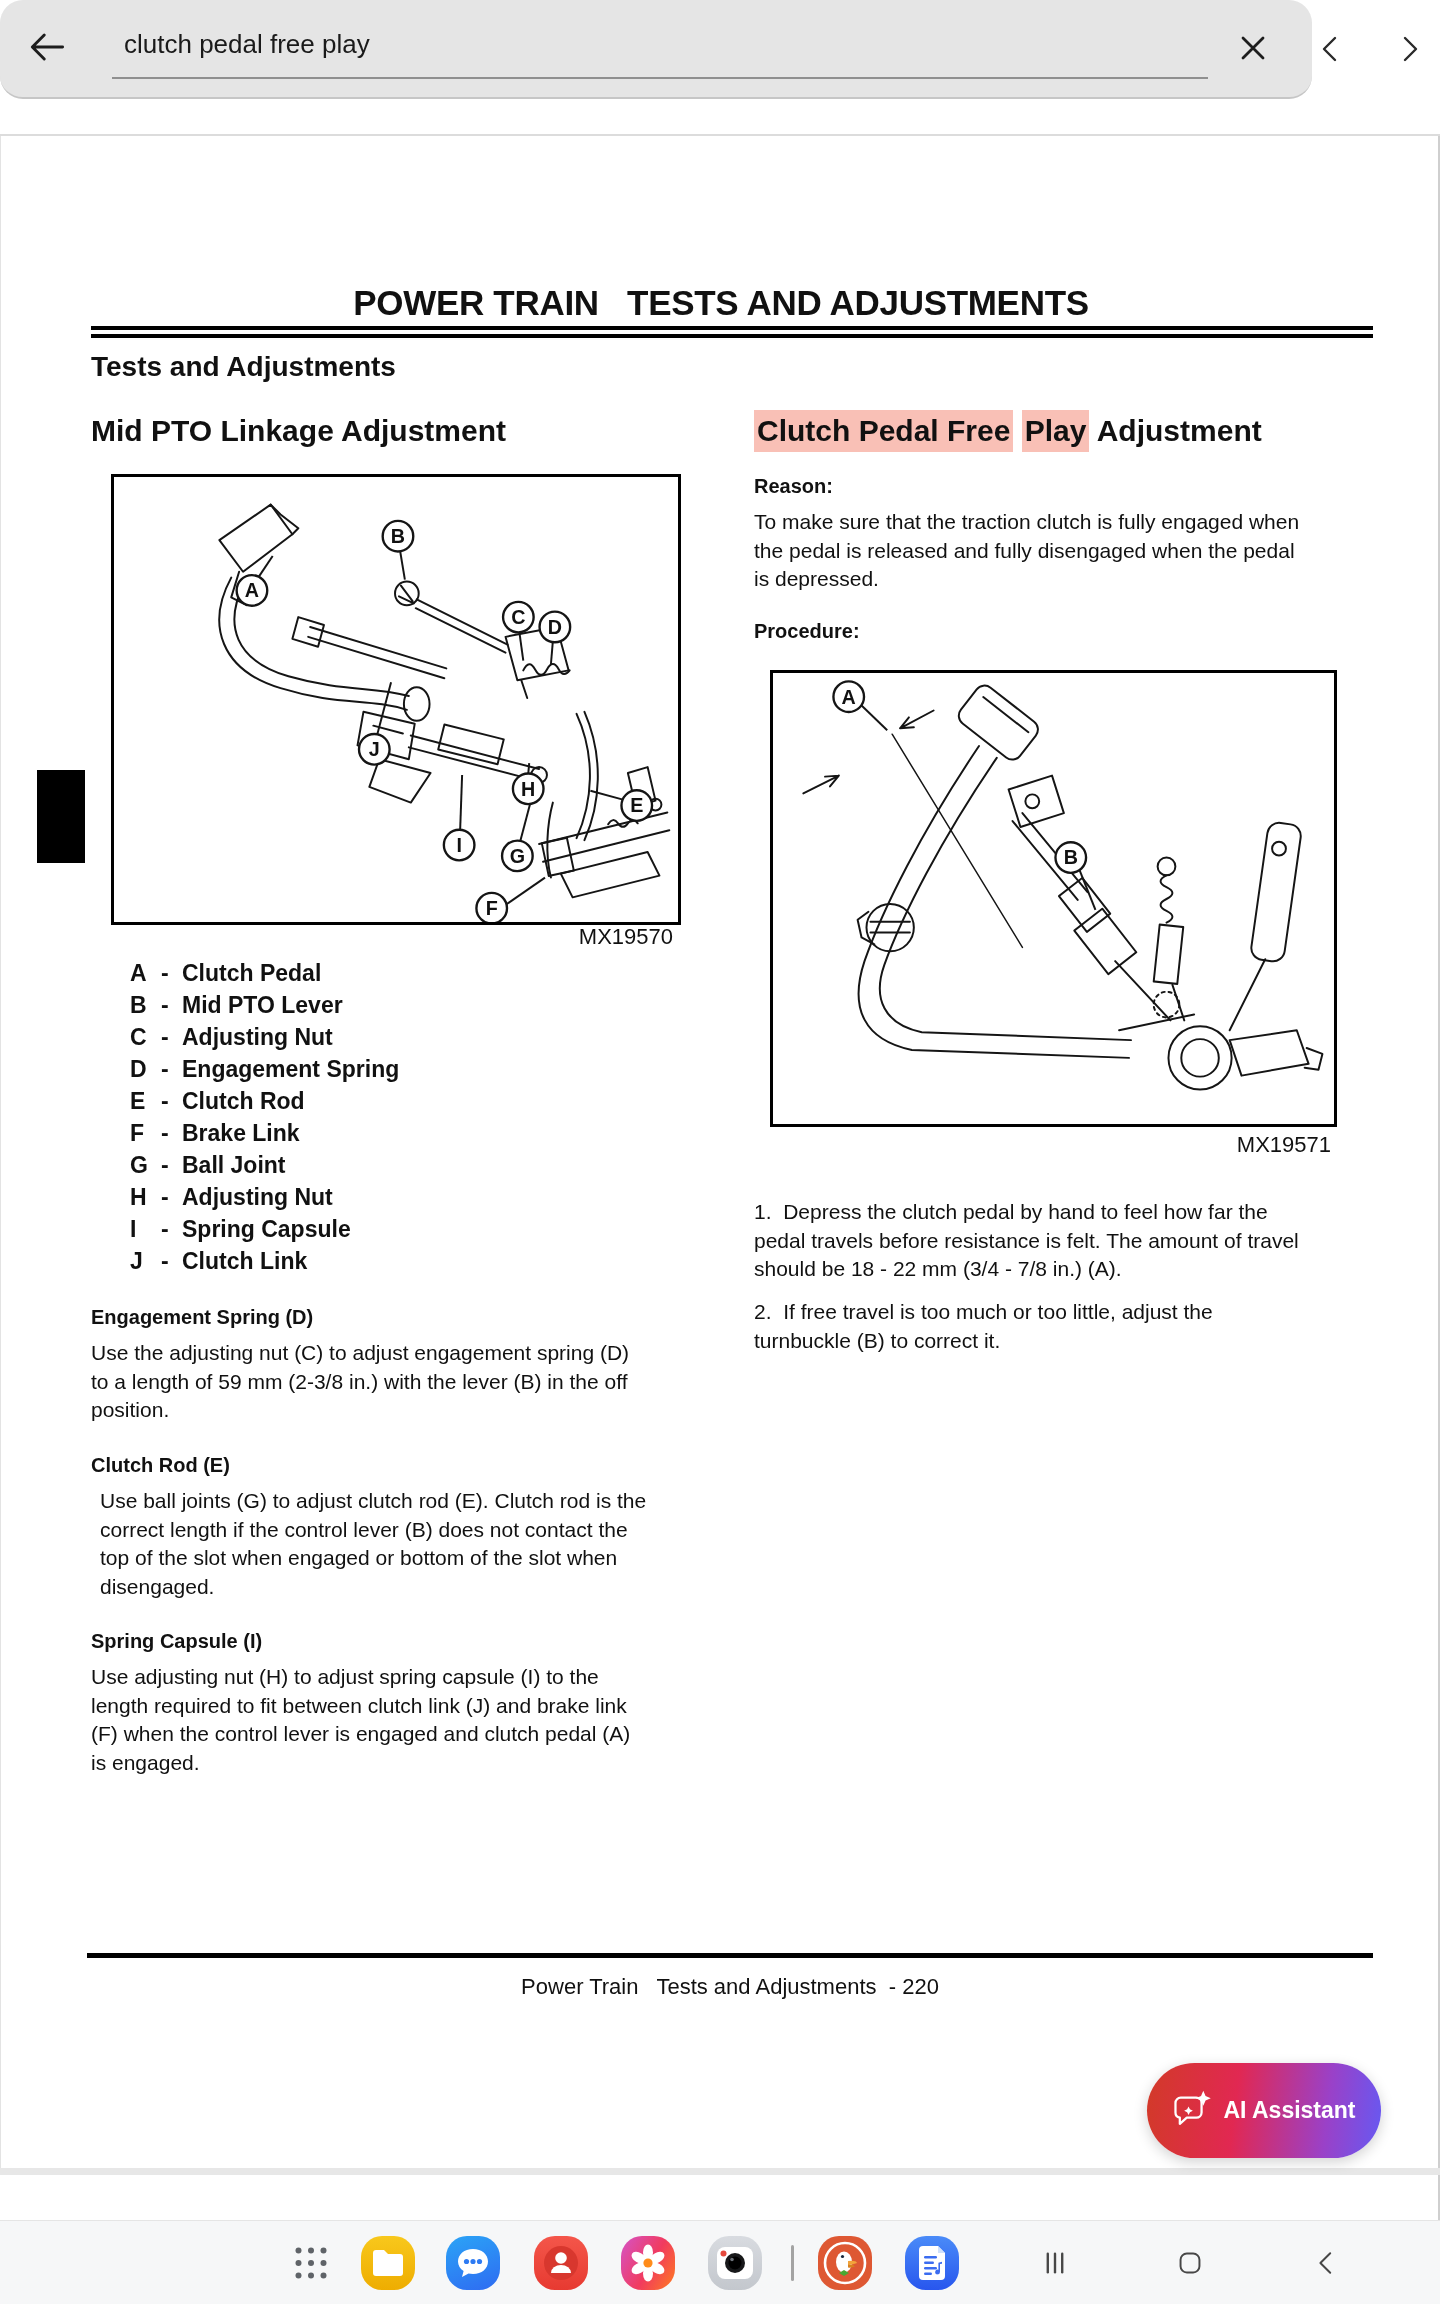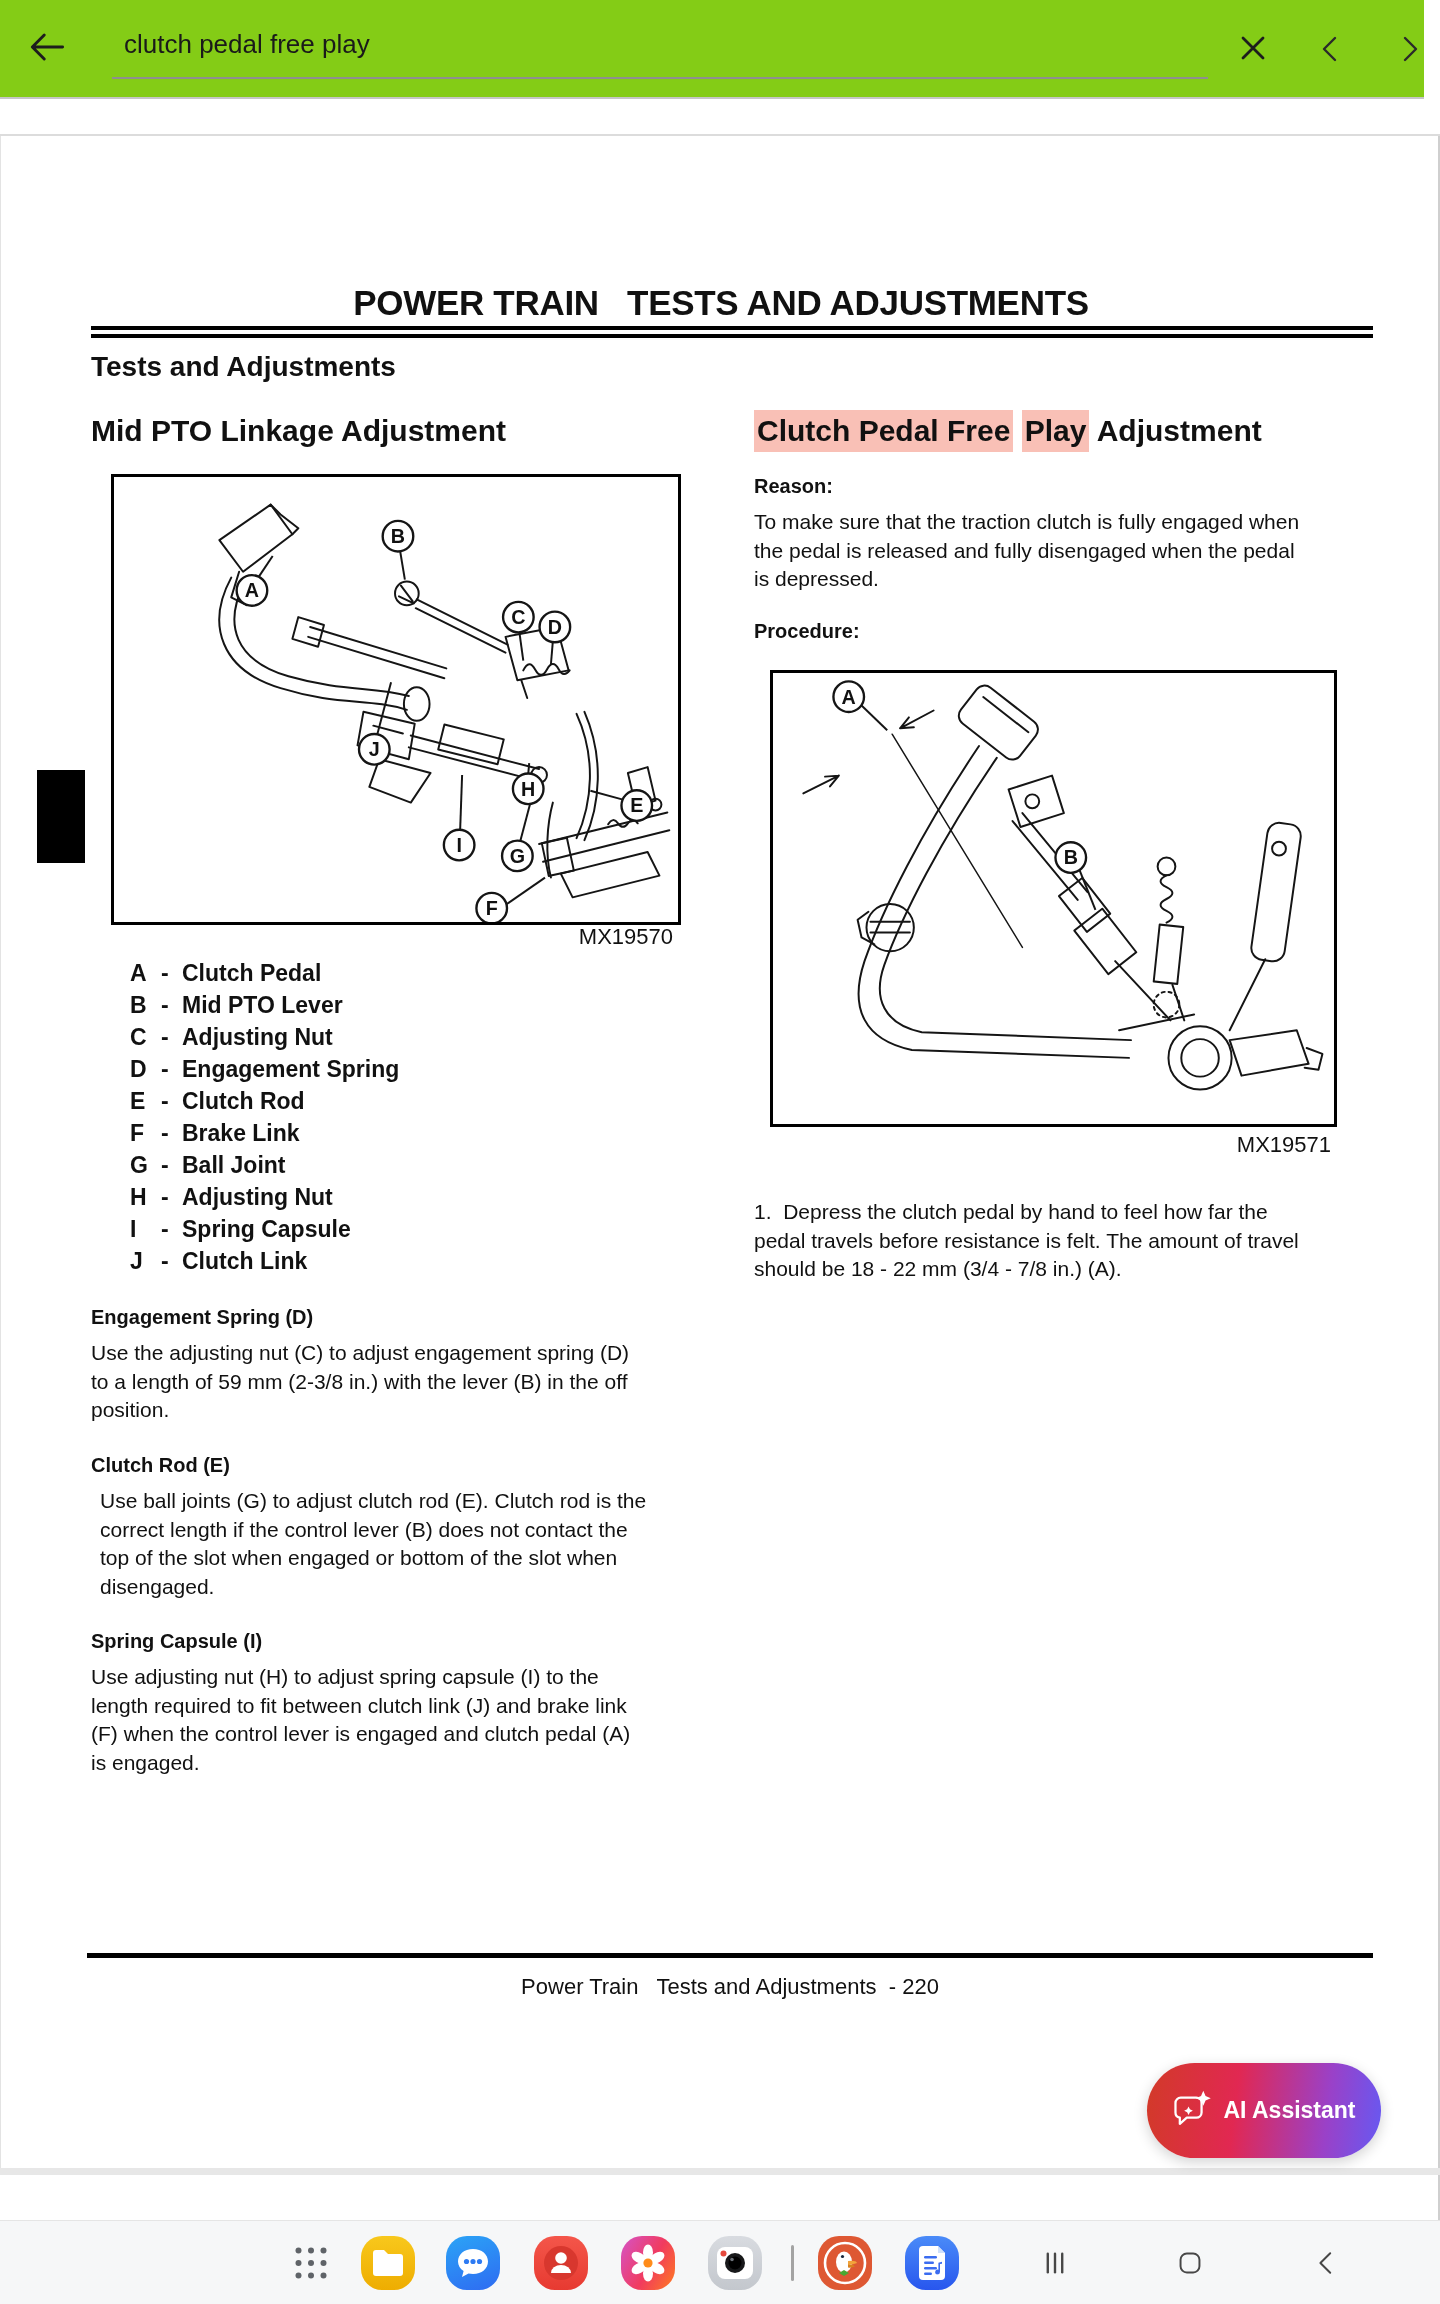--- a/index.html
+++ b/index.html
@@ -1,21 +1,21 @@
 <!DOCTYPE html>
 <html><head>
 <meta charset="utf-8">
 <style>
   html,body{margin:0;padding:0;}
   body{
     width:1440px;height:2304px;position:relative;overflow:hidden;
     background:#ffffff;font-family:"Liberation Sans",sans-serif;color:#111;
   }
   
-  #toolbar{position:absolute;left:0;top:0;width:1424px;height:97px;background:#84cc16;border-bottom:2px solid #c6c6c6;z-index:5;}
+  #toolbar{position:absolute;left:0;top:0;width:1312px;height:97px;background:#e5e5e5;border-bottom:2px solid #c6c6c6;z-index:5;border-radius:23px;}
   .tb-btn{position:absolute;display:flex;align-items:center;justify-content:center;background:none;border:none;padding:0;cursor:pointer;}
   #tb-back{left:22px;top:22px;width:50px;height:50px;}
   #search-input{
     position:absolute;left:118px;top:18px;width:1000px;height:52px;border:none;outline:none;
     font-family:"Liberation Sans",sans-serif;font-size:26px;color:#1a1a1a;background:transparent;padding:0 6px;
   }
   #search-underline{position:absolute;left:112px;top:77px;width:1096px;height:2px;background:#8f8f8f;}
   #tb-clear{left:1231px;top:26px;width:44px;height:44px;}
   #tb-prev{left:1312px;top:30px;width:38px;height:38px;}
   #tb-next{left:1390px;top:30px;width:38px;height:38px;}
@@ -332,20 +332,22 @@
           <circle cx="301" cy="187" r="15.5"></circle>
           <text x="301" y="194">B</text>
         </g>
     </svg>
   </div>
   <div class="abs fig-caption" id="fig2-caption">MX19571</div>
 
   <div class="abs body-text" id="step1">1.  Depress the clutch pedal by hand to feel how far the
 pedal travels before resistance is felt. The amount of travel
 should be 18 - 22 mm (3/4 - 7/8 in.) (A).</div>
+  <div class="abs body-text" id="step2">2.  If free travel is too much or too little, adjust the
+turnbuckle (B) to correct it.</div>
 
   <div class="abs" id="footer-rule"></div>
   <div class="abs" id="footer-text">Power Train   Tests and Adjustments  - 220</div>
   <div class="abs" id="black-tab"></div>
 </div>
 
 <div id="page-gap-bottom"></div>
 <div id="next-page"></div>
 
 <button id="ai-btn">

